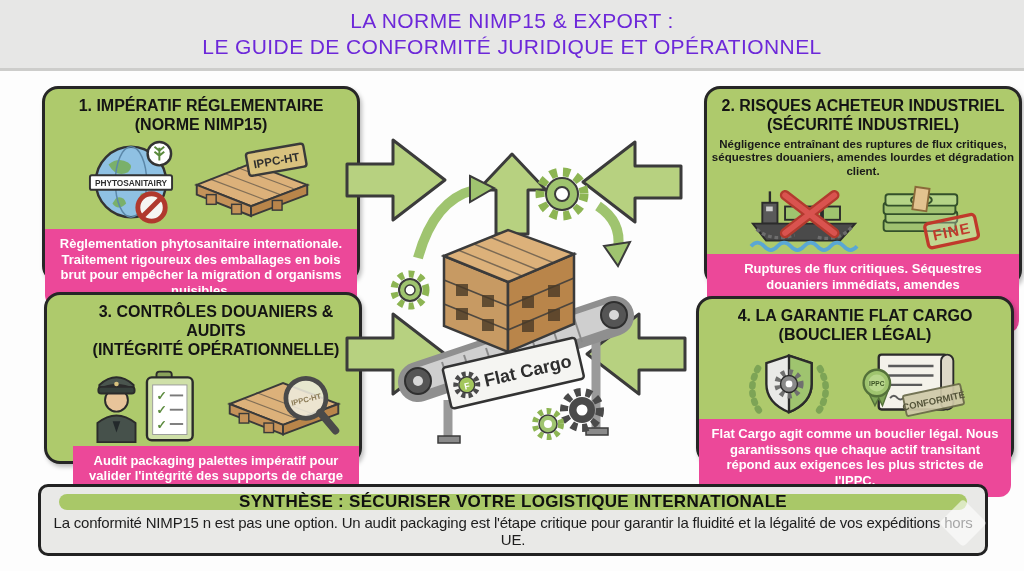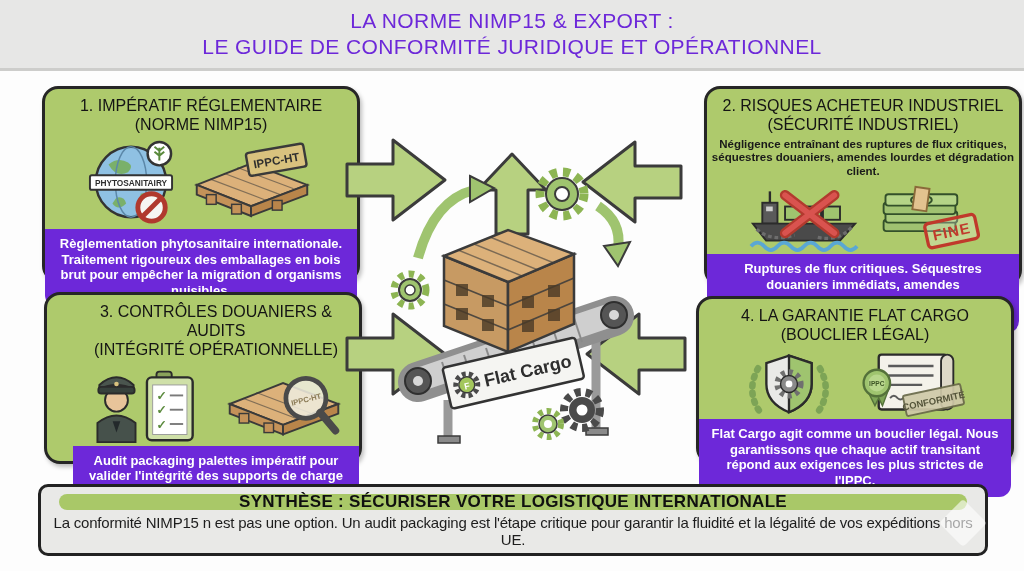--- a/index.html
+++ b/index.html
@@ -10,27 +10,27 @@
   .header{position:absolute;left:0;top:0;width:1024px;height:68px;background:#e7e7e6;
           border-bottom:3px solid #cdcdcb;display:flex;flex-direction:column;
           justify-content:center;align-items:center;}
   .header .t{font-weight:400;font-size:21px;line-height:26px;color:#6d28d9;
              letter-spacing:.4px;text-align:center;}
 
   
   .box{position:absolute;width:318px;background:#aeca6c;border:3px solid #262626;
        border-radius:16px;display:flex;flex-direction:column;box-sizing:border-box;
        box-shadow:2px 3px 4px rgba(0,0,0,.25);}
-  .box-title{font-weight:400;font-size:16px;line-height:1.18;color:#141414;
+  .box-title{font-weight:700;font-size:16px;line-height:1.18;color:#141414;
              text-align:center;padding:8px 6px 2px;}
   .box-sub{font-weight:700;font-size:11.5px;line-height:1.18;color:#1a1a1a;
            text-align:center;padding:1px 0 0;}
   .box-icons{flex:1;display:flex;justify-content:center;align-items:center;gap:14px;
              padding:2px 6px;}
-  .box-caption{margin-top:auto;background:#6d28d9;color:#ffffff;font-weight:600;
+  .box-caption{margin-top:auto;background:#ec4899;color:#ffffff;font-weight:600;
                font-size:13px;line-height:1.22;text-align:center;padding:7px 10px 8px;
                border-radius:0 0 12px 12px;}
   #box1{left:42px;top:86px;height:196px;}
   #box2{left:688px;top:86px;height:200px;margin-left:16px;}
   #box3{left:44px;top:292px;height:172px;padding-left:26px;}
   #box4{left:688px;top:296px;height:168px;margin-left:8px;}
 
   
   .big-arrow{position:absolute;}
 

